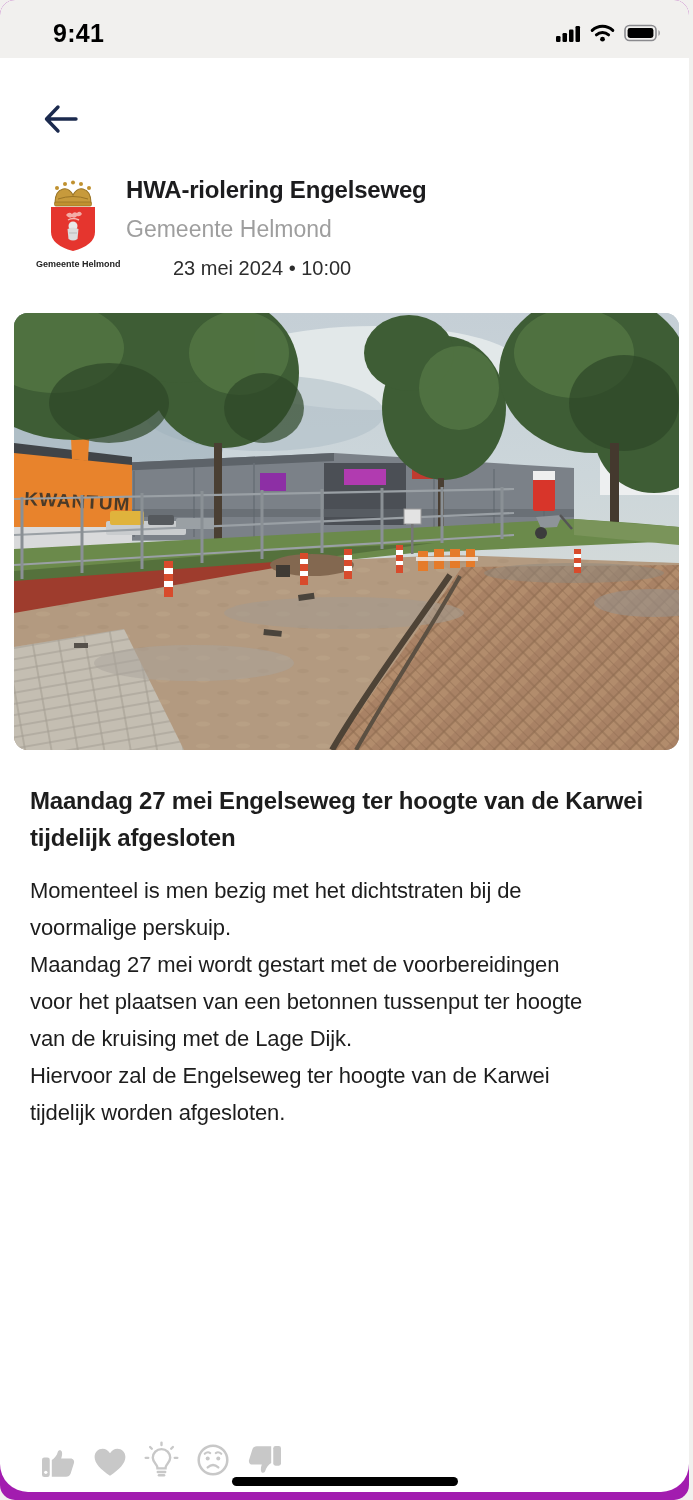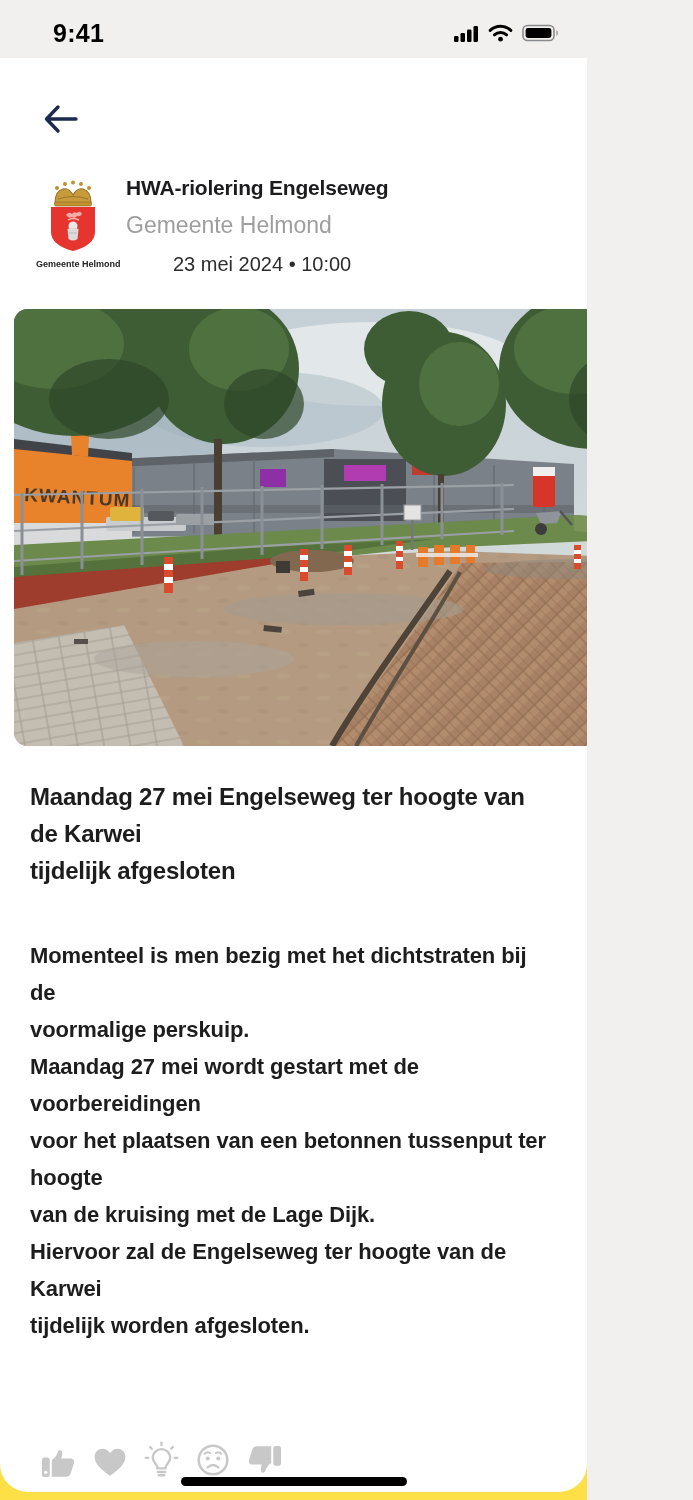--- a/index.html
+++ b/index.html
@@ -3,21 +3,21 @@
 <meta charset="utf-8">
 <style>
   * { margin:0; padding:0; box-sizing:border-box; }
   html,body { width:693px; }
   body {
     font-family:"Liberation Sans", sans-serif;
     background:#f1f0ee;
     color:#1d1d1d;
     -webkit-font-smoothing:antialiased;
   }
-  .screen { position:relative; width:587px; height:1500px; background:#fde047; overflow:hidden; }
+  .screen { position:relative; width:689px; height:1500px; background:#a21caf; overflow:hidden;border-radius:15px; }
 
   
   .status-bar {
     position:absolute; top:0; left:0; right:0; height:58px;
     background:#f1f0ee;
     display:flex; align-items:center; justify-content:space-between;
     padding:8px 25px 0 53px;
   }
   .status-time { font-size:25px; font-weight:700; color:#000; letter-spacing:.3px; }
   .status-icons { display:flex; align-items:center; gap:9px; }
@@ -31,39 +31,39 @@
 
   .back-button {
     display:block; background:none; border:none; cursor:pointer;
     margin:45px 0 0 42px; width:38px; height:32px; padding:0;
   }
 
   .article-header { display:flex; margin:40px 30px 0 36px; }
   .logo-block { width:74px; flex:0 0 74px; margin-right:16px; text-align:center; margin-top:2px; }
   .logo-caption { font-size:9px; font-weight:700; color:#222; margin-top:2px; letter-spacing:0; white-space:nowrap; }
   .header-text { padding-top:1px; }
-  .article-title { font-size:21px; font-weight:700; color:#1c1c1e; letter-spacing:-.2px; }
+  .article-title { font-size:24px; font-weight:700; color:#1c1c1e; letter-spacing:-.2px; }
   .article-org { font-size:23px; font-weight:400; color:#9e9e9e; margin-top:12px; }
   .article-date { font-size:20px; font-weight:400; color:#2d2d2d; margin-top:14px;margin-left:47px; }
 
   .photo-container {
     margin:33px 14px 0 14px; width:665px; height:437px;
     border-radius:14px; overflow:hidden; background:#b8c2c9;
   }
   .photo-container svg { display:block; }
 
   .article-heading {
     margin:32px 30px 0 30px;
     font-size:24px; font-weight:700; line-height:37px;
     color:#1d1d1d; letter-spacing:-.2px; white-space:pre-line;
   }
   .article-para {
-    margin:48px 30px 0 30px;
+    margin:16px 30px 0 30px;
     font-size:22px; line-height:37px; color:#1d1d1d;
-    white-space:pre-line; letter-spacing:-.1px;font-weight:bold;
+    white-space:pre-line; letter-spacing:-.1px;
   }
   .article-para + .article-para { margin-top:37px; }
 
   
   .reactions-bar {
     position:absolute; left:40px; bottom:14px;
     display:flex; align-items:flex-end; gap:15px; z-index:1;
   }
   .reaction-button { background:none; border:none; padding:0; cursor:pointer; line-height:0; }
 

